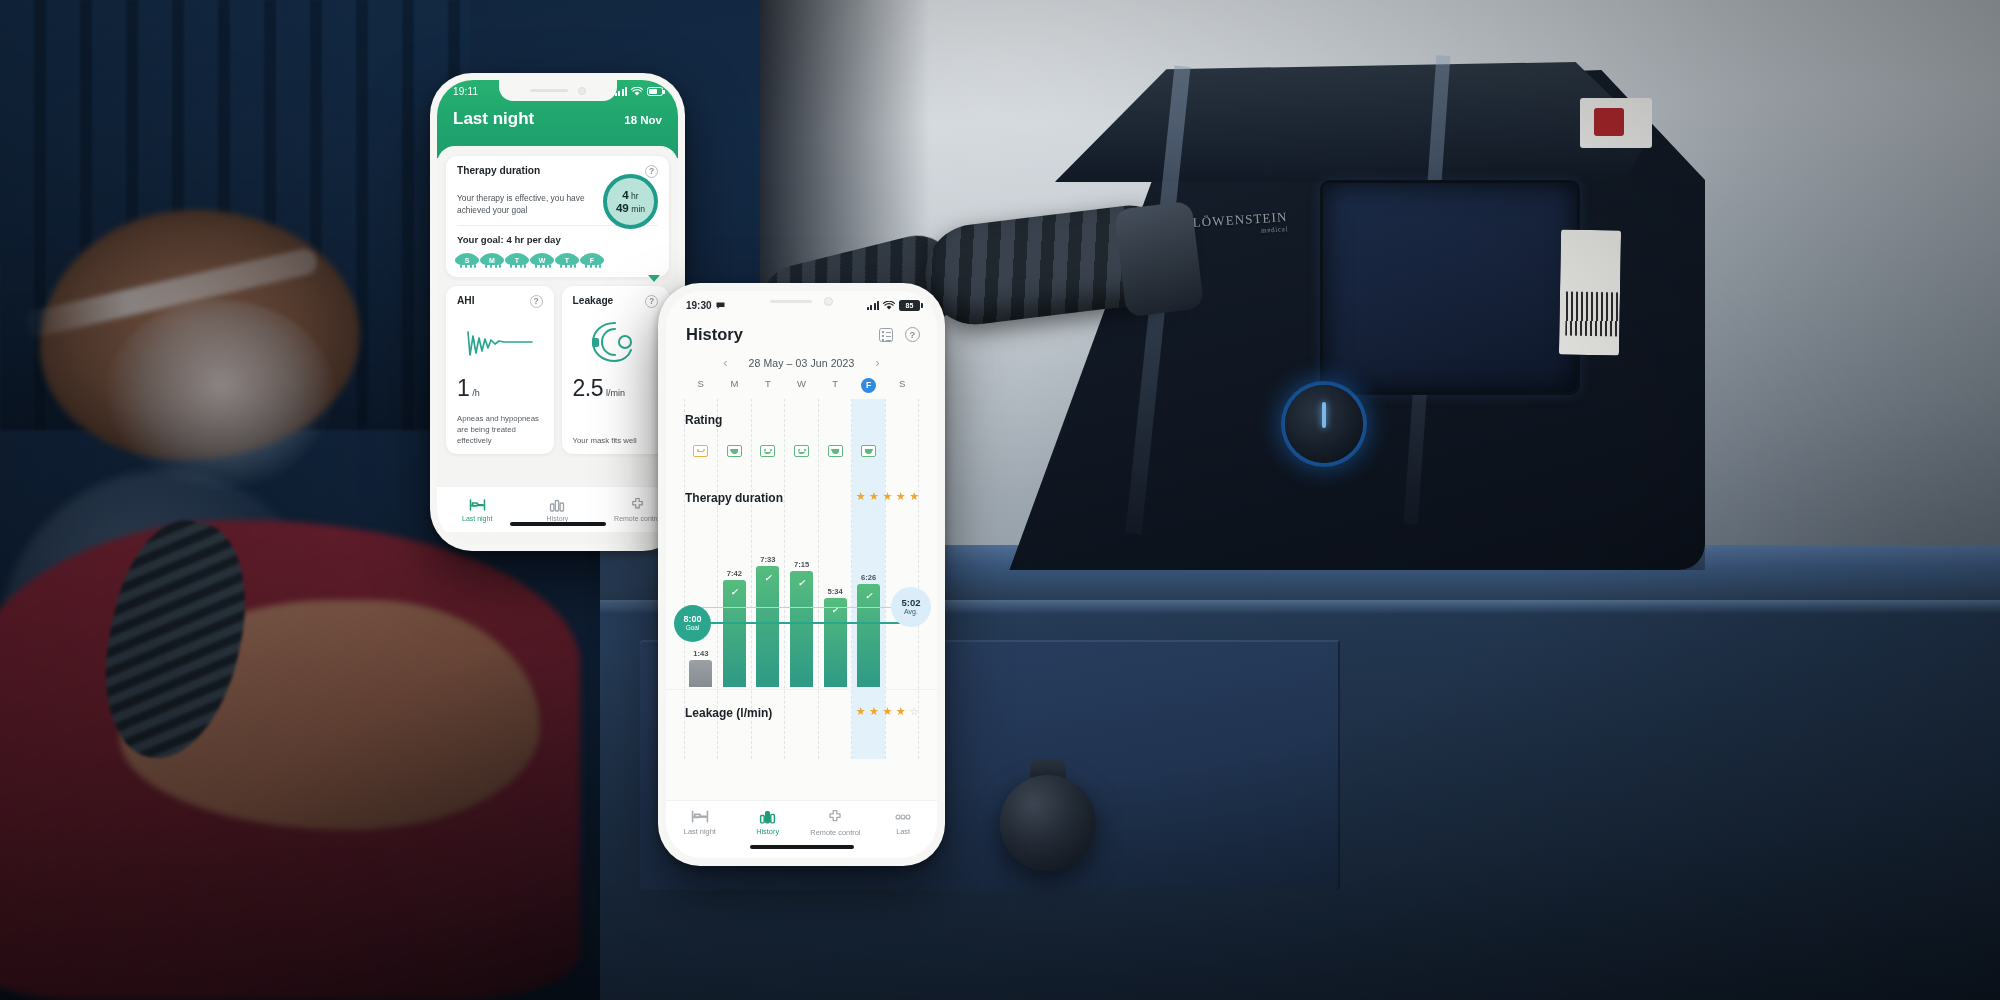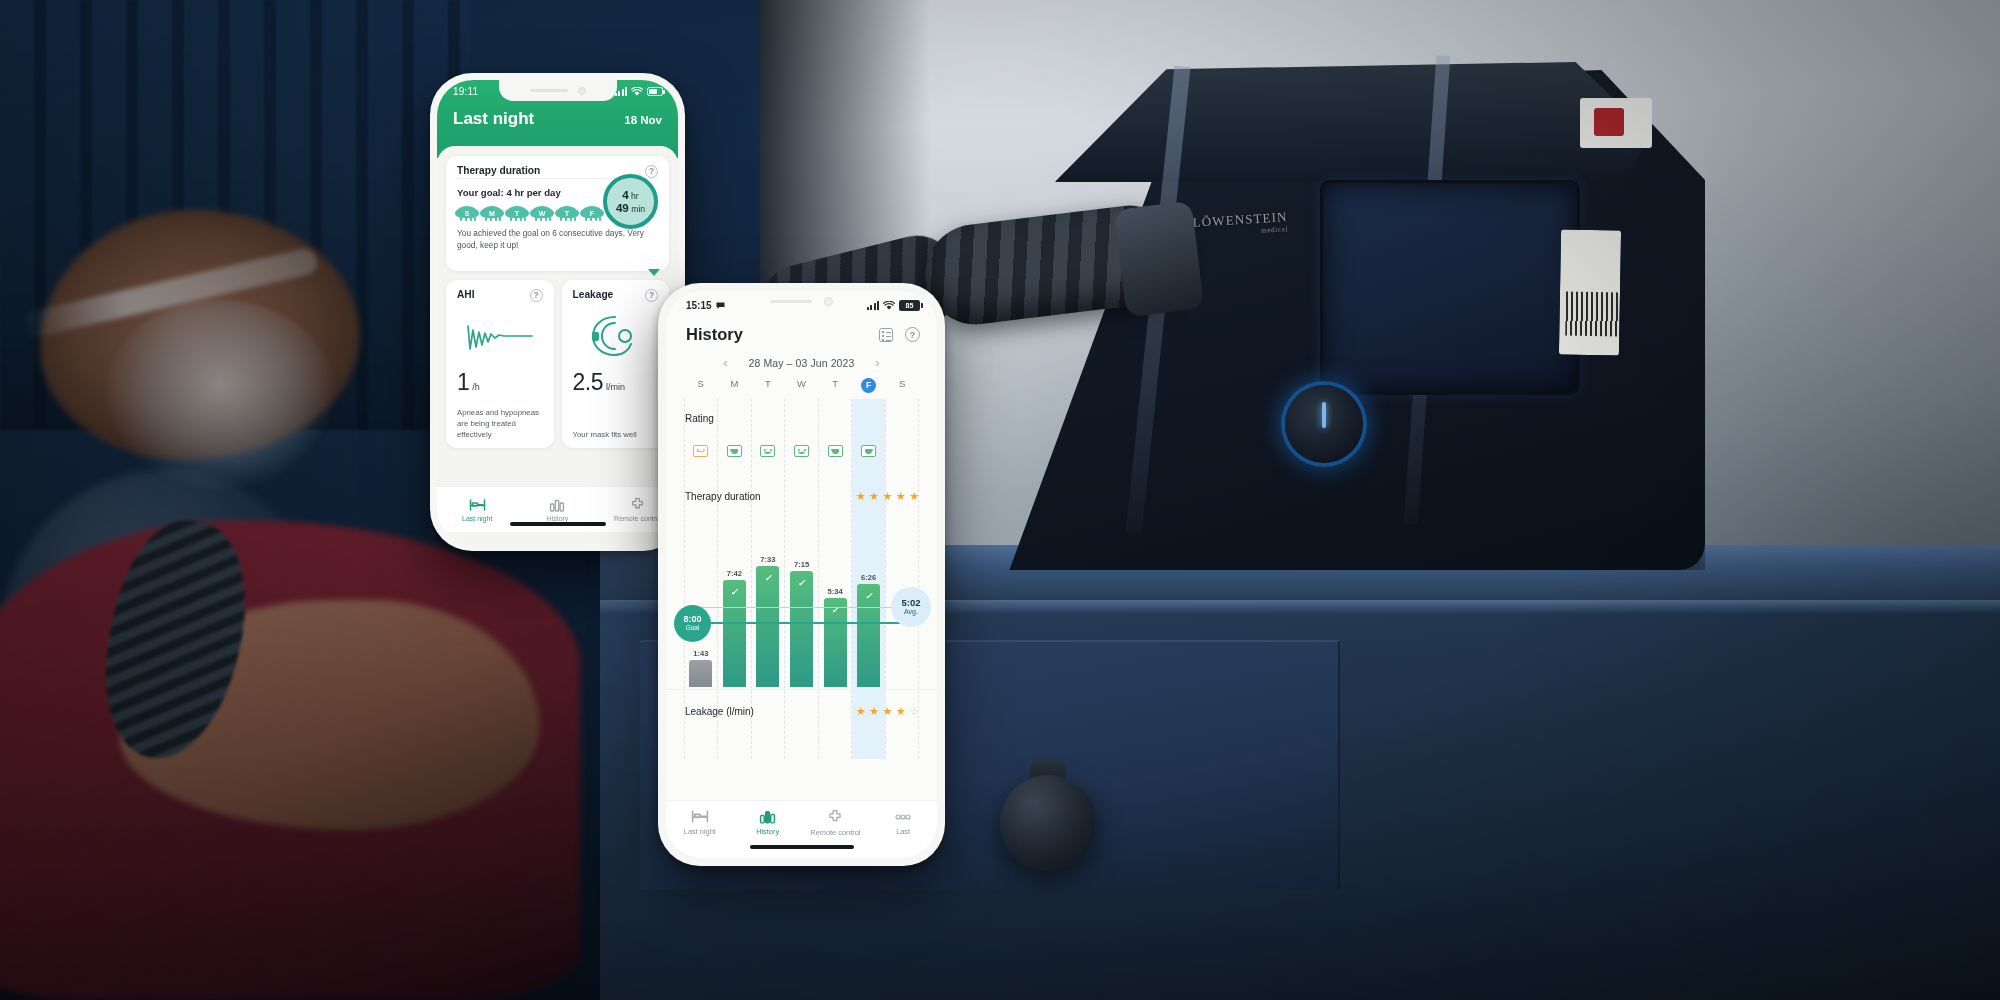--- a/index.html
+++ b/index.html
@@ -372,21 +372,21 @@
     display:inline-block; width:15px; height:15px; line-height:15px; border-radius:50%;
     background:#2f8ae0; color:#fff; font-weight:700; font-size:8.6px;
   }
   .chart-area { position:relative; margin-top: 6px; height: 360px; }
   .colgrid { position:absolute; left:18px; right:18px; top:0; bottom:0; display:flex; }
   .colgrid .col { flex:1; border-left:1px dashed #dfe3e5; }
   .colgrid .col:last-child { border-right:1px dashed #dfe3e5; }
   .colhl { position:absolute; top:0; bottom:0; background:#daedf9; opacity:.75; }
 
   .sec { position:absolute; left:0; right:0; }
-  .sec-label { position:absolute; left:19px; font-size:10px; font-weight:400; color:#1b2126; }
+  .sec-label { position:absolute; left:19px; font-size:12px; font-weight:700; color:#1b2126; }
   .stars { position:absolute; display:flex; gap:3.5px; }
   .star { font-size:11px; line-height:11px; color:#f0a62c; }
   .star.off { color:#cfd4d7; }
 
   .faces { position:absolute; left:18px; right:18px; display:flex; }
   .faceslot { flex:1; display:flex; justify-content:center; }
   .face {
     width:15px; height:12px; border:1.2px solid #5fb87f; border-radius:2px; position:relative; background:#fff;
   }
   .face.warn { border-color:#e9b14c; }
@@ -510,20 +510,21 @@
         <div class="donut">
           <div>
             <b>4</b>
             <span>hr</span>
           </div>
           <div>
             <b>49</b>
             <span>min</span>
           </div>
         </div>
+        <div class="p1-eff">Your therapy is effective, you have achieved your goal</div>
         <div class="divider"></div>
         <div class="p1-goal">Your goal: 4 hr per day</div>
         <div class="sheep-row">
           <span class="sheep">
             <span class="body"></span>
               <span class="leg l1"></span>
               <span class="leg l2"></span>
               <span class="leg l3"></span>
               <span class="leg l4"></span>
             <span class="letter">S</span>
@@ -562,21 +563,20 @@
           </span>
           <span class="sheep">
             <span class="body"></span>
               <span class="leg l1"></span>
               <span class="leg l2"></span>
               <span class="leg l3"></span>
               <span class="leg l4"></span>
             <span class="letter">F</span>
           </span>
         </div>
-        <div class="p1-consec">You achieved the goal on 6 consecutive days. Very good, keep it up!</div>
         <div class="chev-down"></div>
       </div>
 
       <div class="p1-twocards">
 
         <div class="card">
           <div class="card-head">
             <div class="card-title">AHI</div>
             <div class="qmark">?</div>
           </div>
@@ -644,21 +644,21 @@
 <div class="phone" id="phone2">
   <div class="phone-screen">
 
     <div class="notch2">
       <div class="speaker"></div>
       <div class="cam"></div>
     </div>
 
     <div class="p2-status">
       <div style="display:flex;align-items:center;gap:4px;">
-        <span>15:15</span>
+        <span>19:30</span>
         <svg width="10" height="9" viewBox="0 0 10 9">
           <path d="M.5 1.5 h8 v4.5 h-5 L1.5 8 V6 H.5 z" fill="#23282c"></path>
         </svg>
       </div>
       <div class="sb-right">
         <span class="sig-d">
             <i></i>
             <i></i>
             <i></i>
             <i></i>

